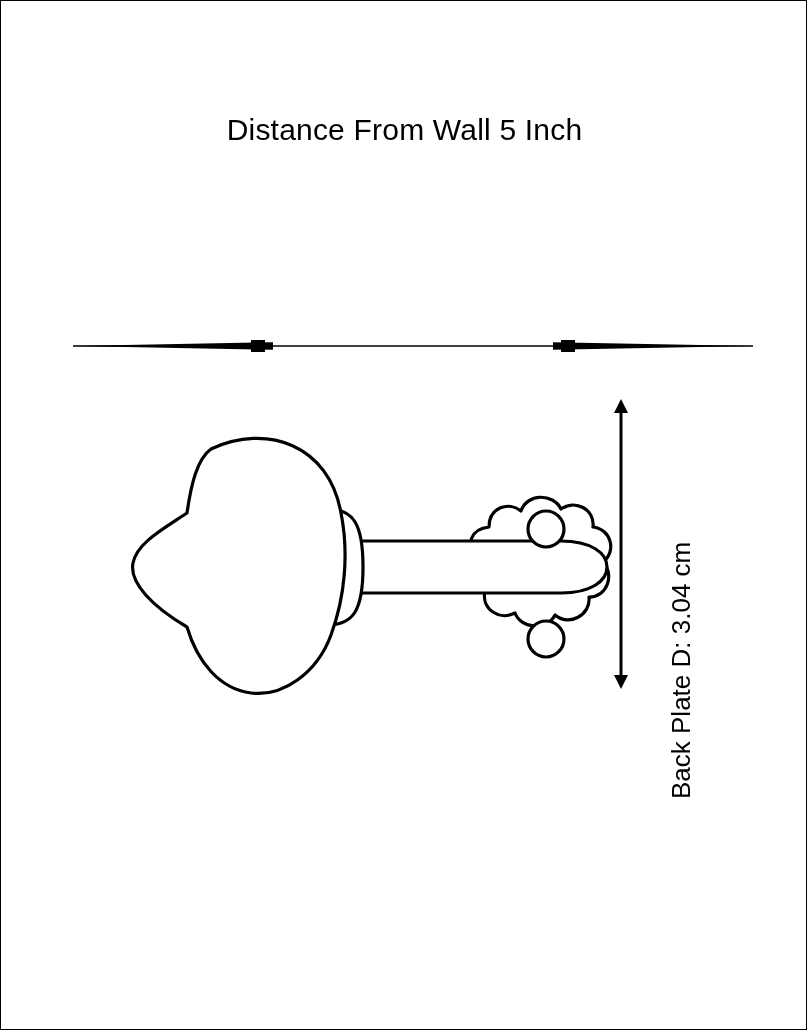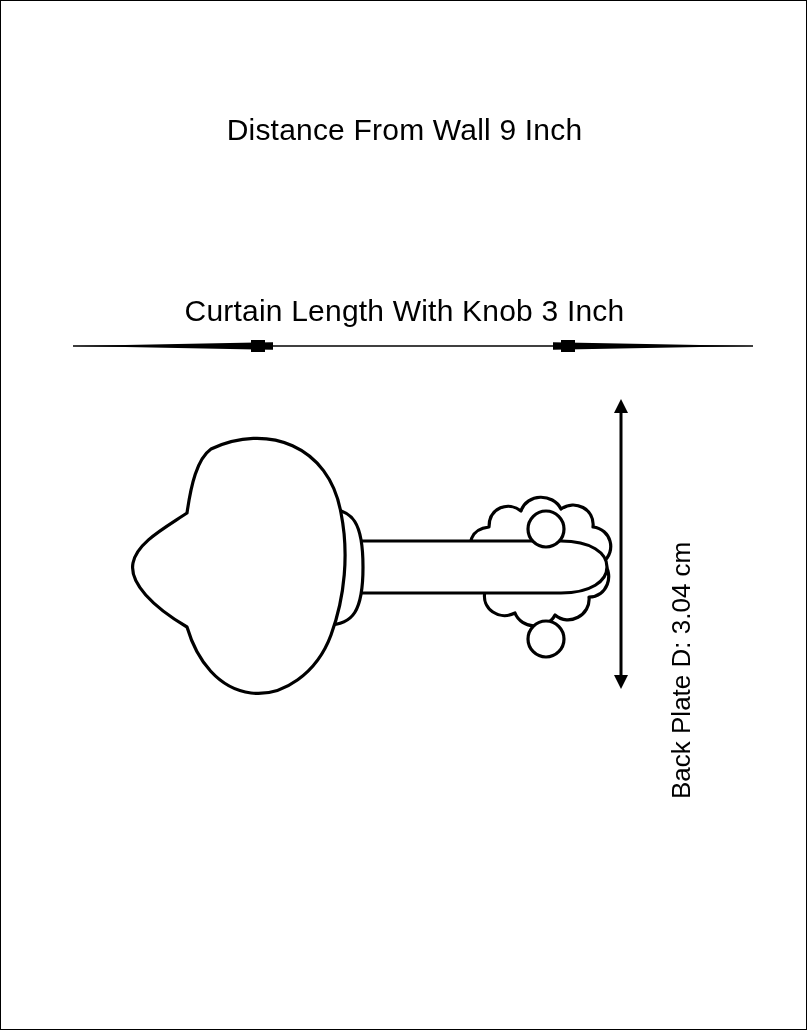--- a/index.html
+++ b/index.html
@@ -77,23 +77,22 @@
     position: absolute;
     left: 600px;
     top: 398px;
   }
 </style>
 </head>
 <body>
 
 <div id="page">
 
-  <div class="label" id="title-distance">Distance From Wall 9 Inch</div>
+  <div class="label" id="title-distance">Distance From Wall 5 Inch</div>
 
-  <div class="label" id="title-curtain">Curtain Length With Knob 3 Inch</div>
 
   <svg id="measure-line" width="680" height="14" viewBox="0 0 680 14">
     <path d="M0 7 L680 7" stroke="#000000" stroke-width="1.6" fill="none"></path>
     <path d="M0 7 L200 3.2 L200 10.8 Z" fill="#000000"></path>
     <path d="M680 7 L480 3.2 L480 10.8 Z" fill="#000000"></path>
     <rect x="178" y="1" width="14" height="12" fill="#000000"></rect>
     <rect x="488" y="1" width="14" height="12" fill="#000000"></rect>
   </svg>
 
   <div id="vertical-label-wrap">

